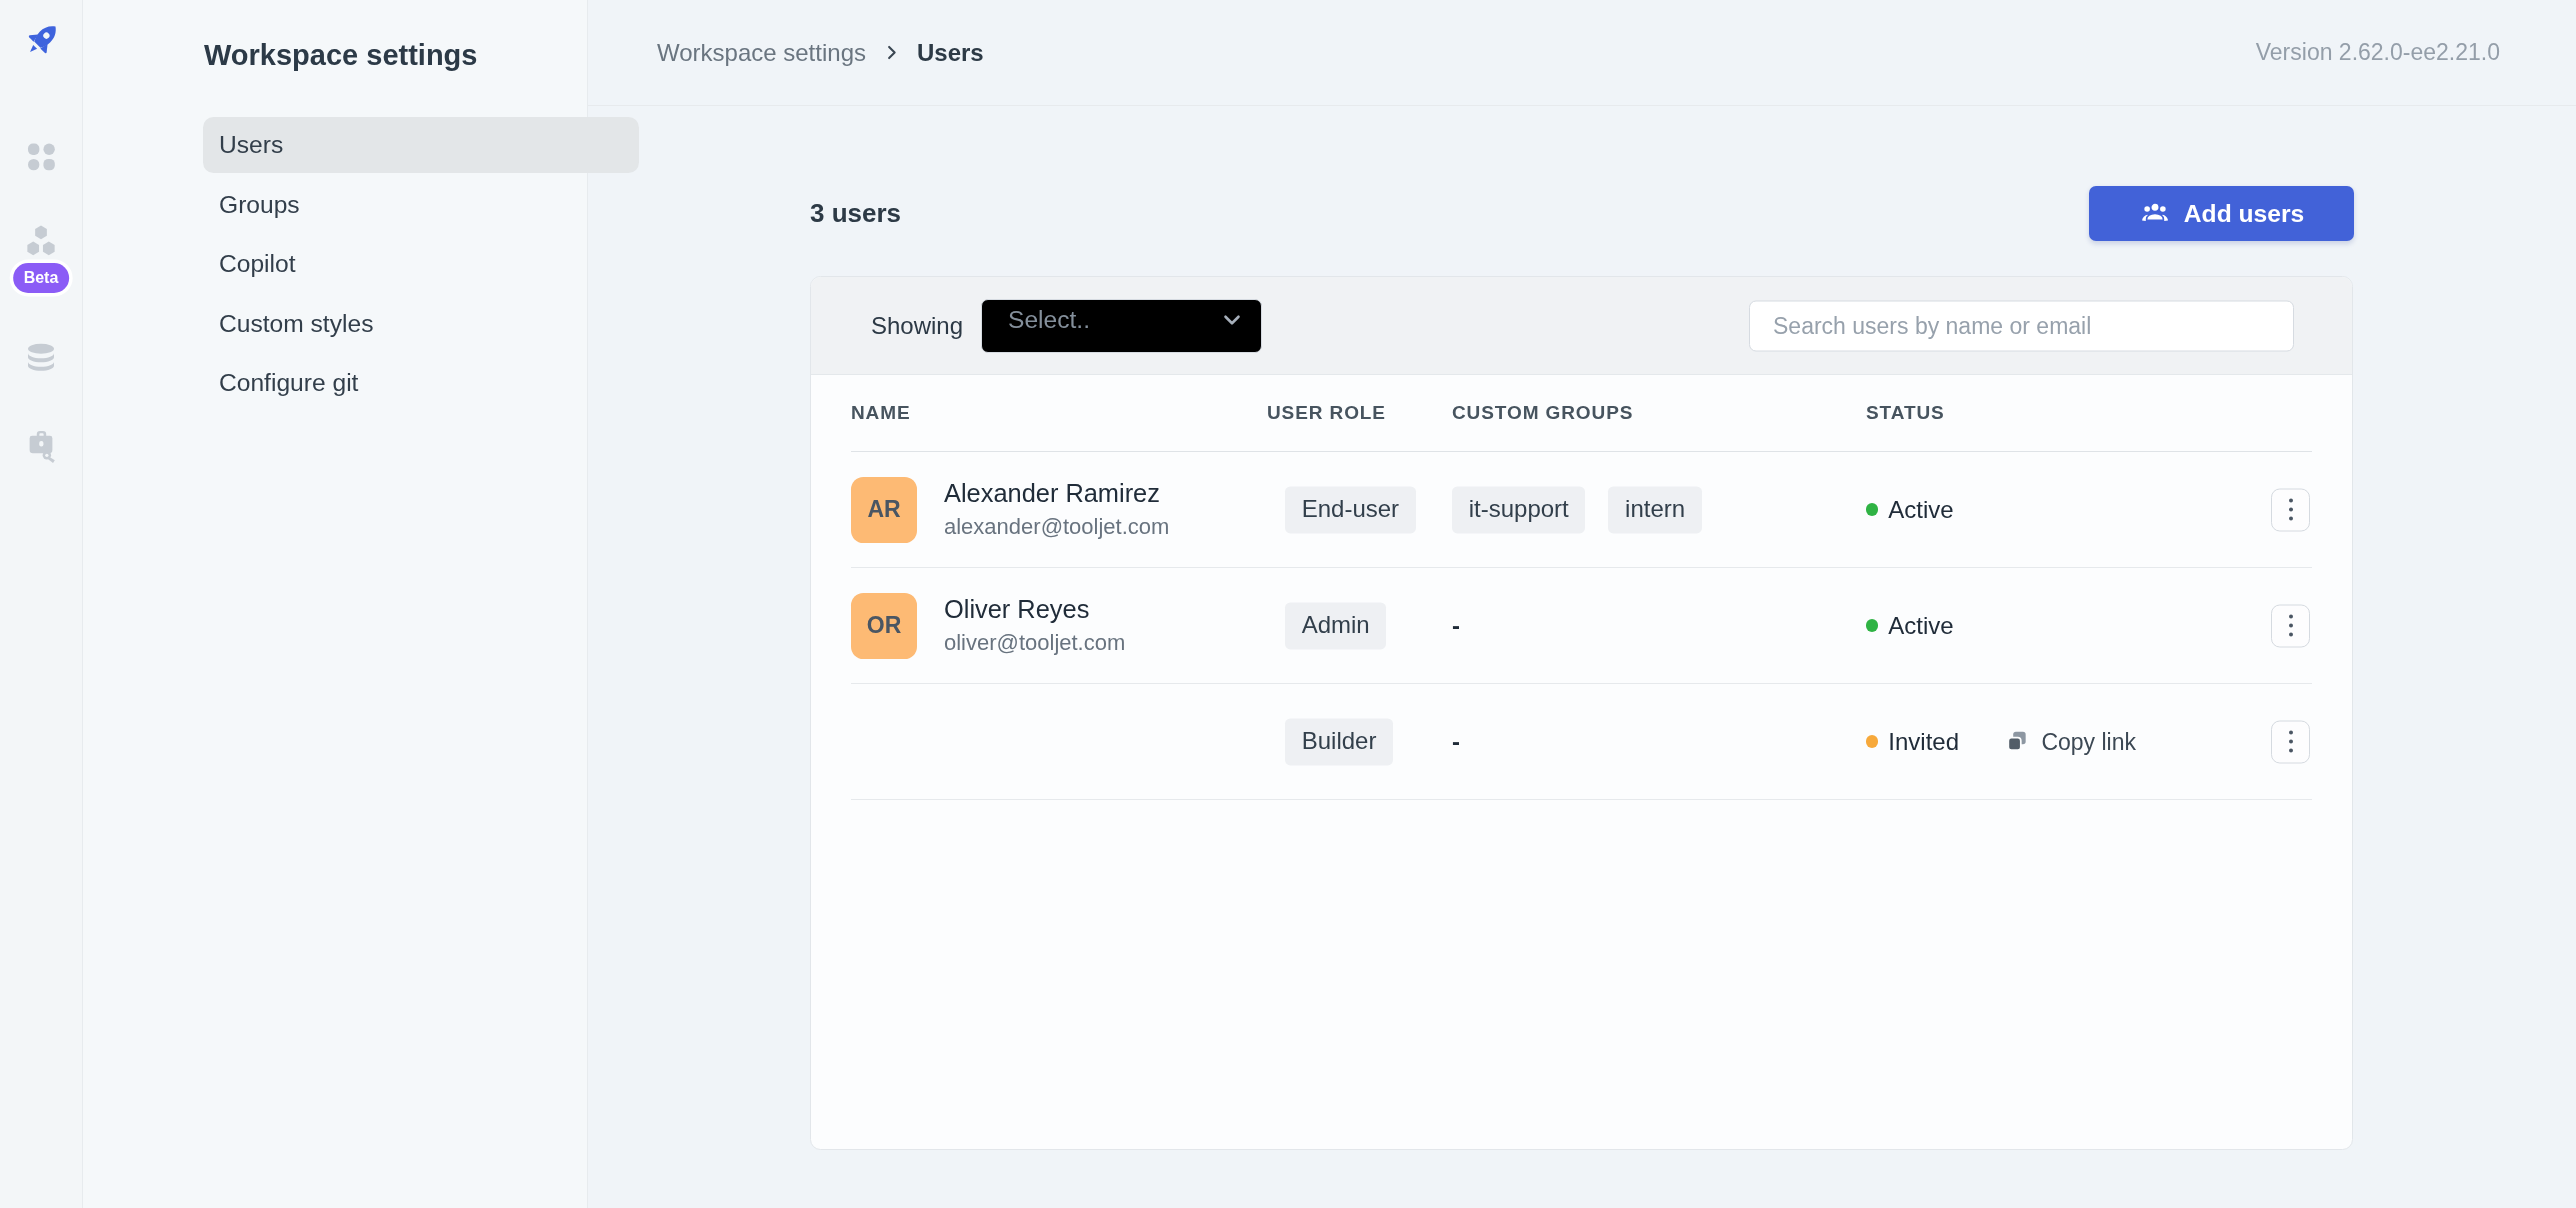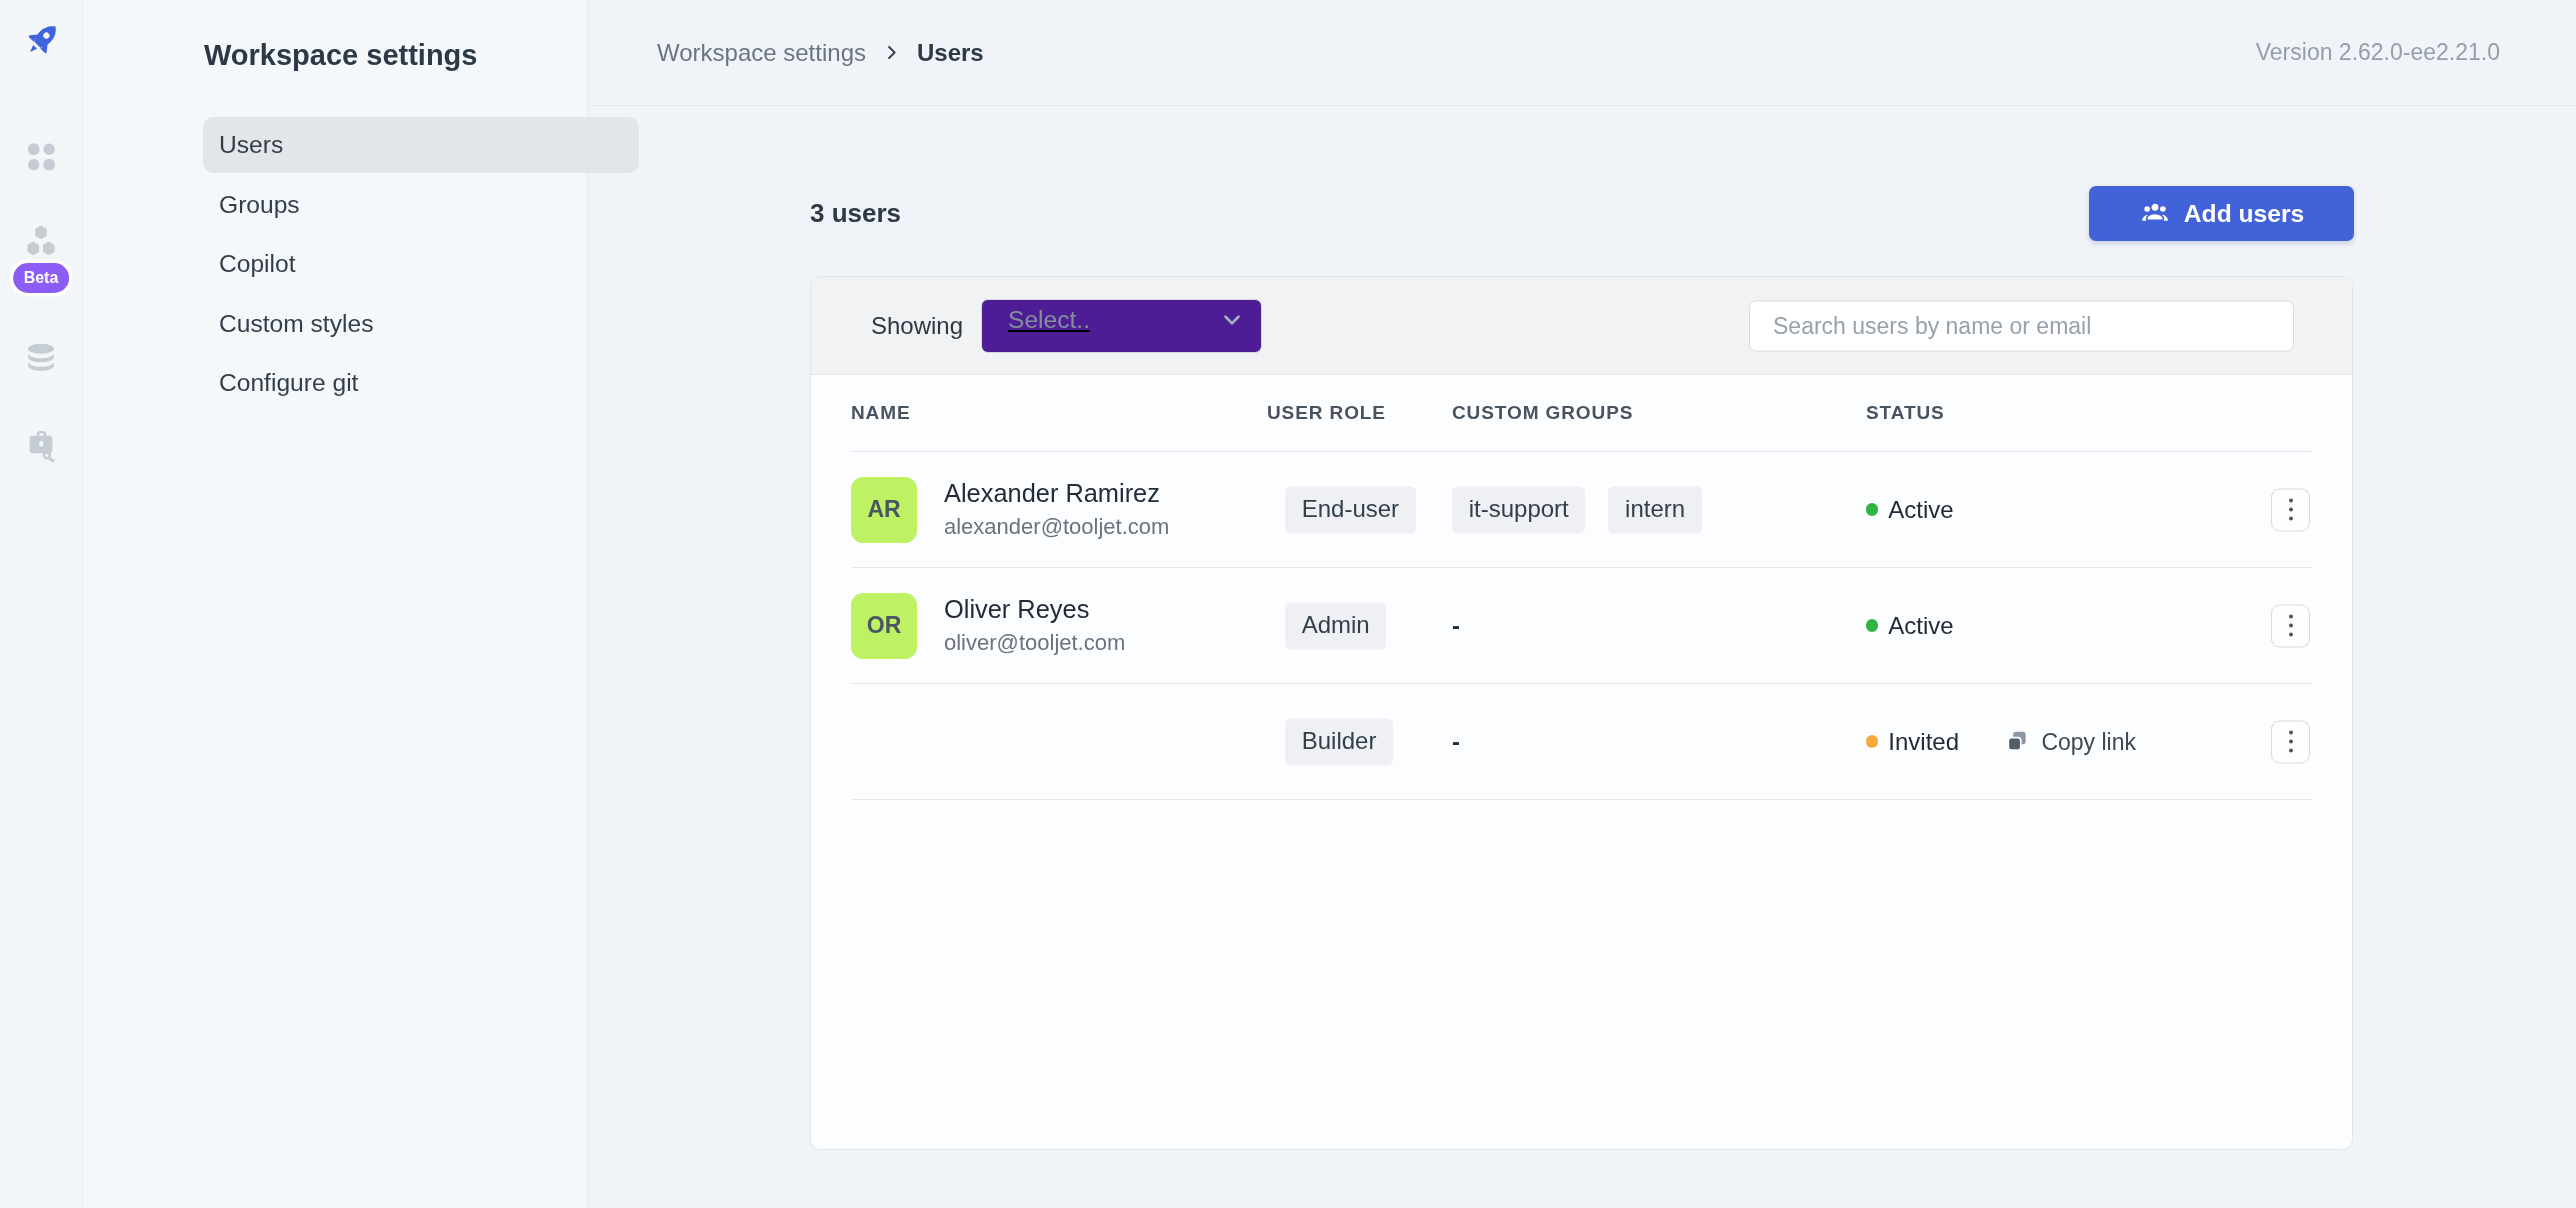--- a/index.html
+++ b/index.html
@@ -42,44 +42,44 @@
     background:#4262d8;color:#ffffff;font-size:24.6px;font-weight:700;display:flex;align-items:center;justify-content:center;gap:13px;
     cursor:pointer;box-shadow:0 2.6px 5.3px rgba(40,60,150,.18);}
   .add-users-btn svg{width:32px;height:32px;}
 
   
   .card{position:absolute;left:810px;top:276px;width:1543px;height:874px;background:#fcfdfe;
     border:0.9px solid #e2e6ea;border-radius:10.5px;}
   .card-band{position:absolute;left:0;top:0;right:0;height:98px;background:#f0f2f4;
     border-bottom:0.9px solid #e4e8eb;border-radius:9.6px 9.6px 0 0;}
   .showing-label{position:absolute;left:60px;top:50%;transform:translateY(-50%);font-size:24px;color:#2c3945;}
-  .select-box{position:absolute;left:170px;top:50%;transform:translateY(-50%);width:281px;height:54px;background:#4c1d95;
+  .select-box{position:absolute;left:170px;top:50%;transform:translateY(-50%);width:281px;height:54px;background:#000000;
     border:0.9px solid #d6dbe1;border-radius:7px;display:flex;align-items:center;justify-content:space-between;
-    padding:0 16px 11px 26px;cursor:pointer;text-decoration:underline;}
+    padding:0 16px 11px 26px;cursor:pointer;}
   .select-value{font-size:24.6px;color:#848f9b;}
   .select-box svg{width:26px;height:26px;}
   .search-input{position:absolute;right:58px;top:50%;transform:translateY(-50%);width:545px;height:51px;
     background:#fff;border:0.9px solid #d6dbe1;border-radius:7px;padding:0 23px;font-size:23px;color:#333;outline:none;}
   .search-input::placeholder{color:#97a1ac;}
 
   
   .table{position:absolute;left:40px;right:40px;top:98px;}
   .thead{position:relative;height:77px;border-bottom:0.9px solid #dfe3e7;}
   .th{position:absolute;top:50%;transform:translateY(-50%);font-size:19px;font-weight:700;
     letter-spacing:0.9px;color:#47545f;}
   .trow{position:relative;height:116px;border-bottom:0.9px solid #e6e9ec;}
   .cell{position:absolute;top:50%;transform:translateY(-50%);}
   .c-name{left:0;display:flex;align-items:center;gap:27px;}
   .c-role{left:416px;padding-left:18px;}
   .c-groups{left:601px;display:flex;align-items:center;gap:23px;}
   .c-status{left:1015px;display:flex;align-items:center;gap:10px;}
   .c-copy{left:1153px;display:flex;align-items:center;gap:11.4px;cursor:pointer;}
   .c-copy svg{width:26px;height:26px;}
   .copy-text{font-size:23px;font-weight:500;color:#3c4854;}
-  .avatar{width:66px;height:66px;border-radius:12.3px;background:#bef264;display:flex;align-items:center;justify-content:center;
+  .avatar{width:66px;height:66px;border-radius:12.3px;background:#fdba74;display:flex;align-items:center;justify-content:center;
     font-size:23px;font-weight:600;color:#4a5663;}
   .uname{font-size:25.4px;font-weight:500;color:#202c39;margin-bottom:6.1px;}
   .uemail{font-size:22px;color:#68737f;}
   .chip{display:inline-block;background:#eef0f3;border-radius:5.3px;padding:9.6px 16.7px;font-size:24px;color:#323f4b;white-space:nowrap;}
   .dash{font-size:24px;font-weight:700;color:#202c39;}
   .dot{width:12.3px;height:12.3px;border-radius:50%;display:inline-block;}
   .status-text{font-size:24px;color:#202c39;}
   .kebab{position:absolute;right:1.8px;top:50%;transform:translateY(-50%);width:39px;height:43px;background:#fdfdfe;
     border:0.9px solid #d5dae0;border-radius:8.8px;display:flex;flex-direction:column;align-items:center;justify-content:center;
     gap:4.4px;cursor:pointer;padding:0;}

